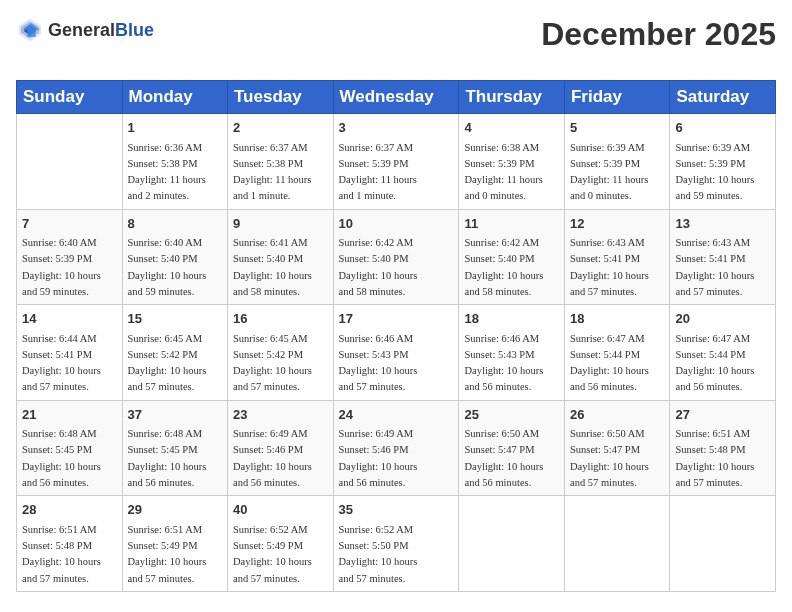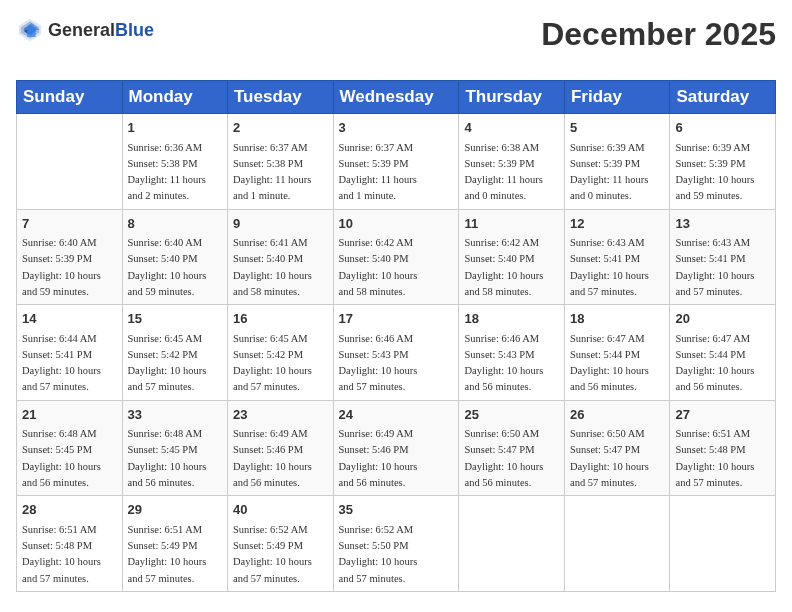--- a/index.html
+++ b/index.html
@@ -275,21 +275,21 @@
       </tr>
       <tr>
         <td>
           <span class="day-number">21</span>
           <div class="day-info" style="white-space: pre-line;">Sunrise: 6:48 AM
 Sunset: 5:45 PM
 Daylight: 10 hours
 and 56 minutes.</div>
         </td>
         <td>
-          <span class="day-number">33</span>
+          <span class="day-number">37</span>
           <div class="day-info" style="white-space: pre-line;">Sunrise: 6:48 AM
 Sunset: 5:45 PM
 Daylight: 10 hours
 and 56 minutes.</div>
         </td>
         <td>
           <span class="day-number">23</span>
           <div class="day-info" style="white-space: pre-line;">Sunrise: 6:49 AM
 Sunset: 5:46 PM
 Daylight: 10 hours

